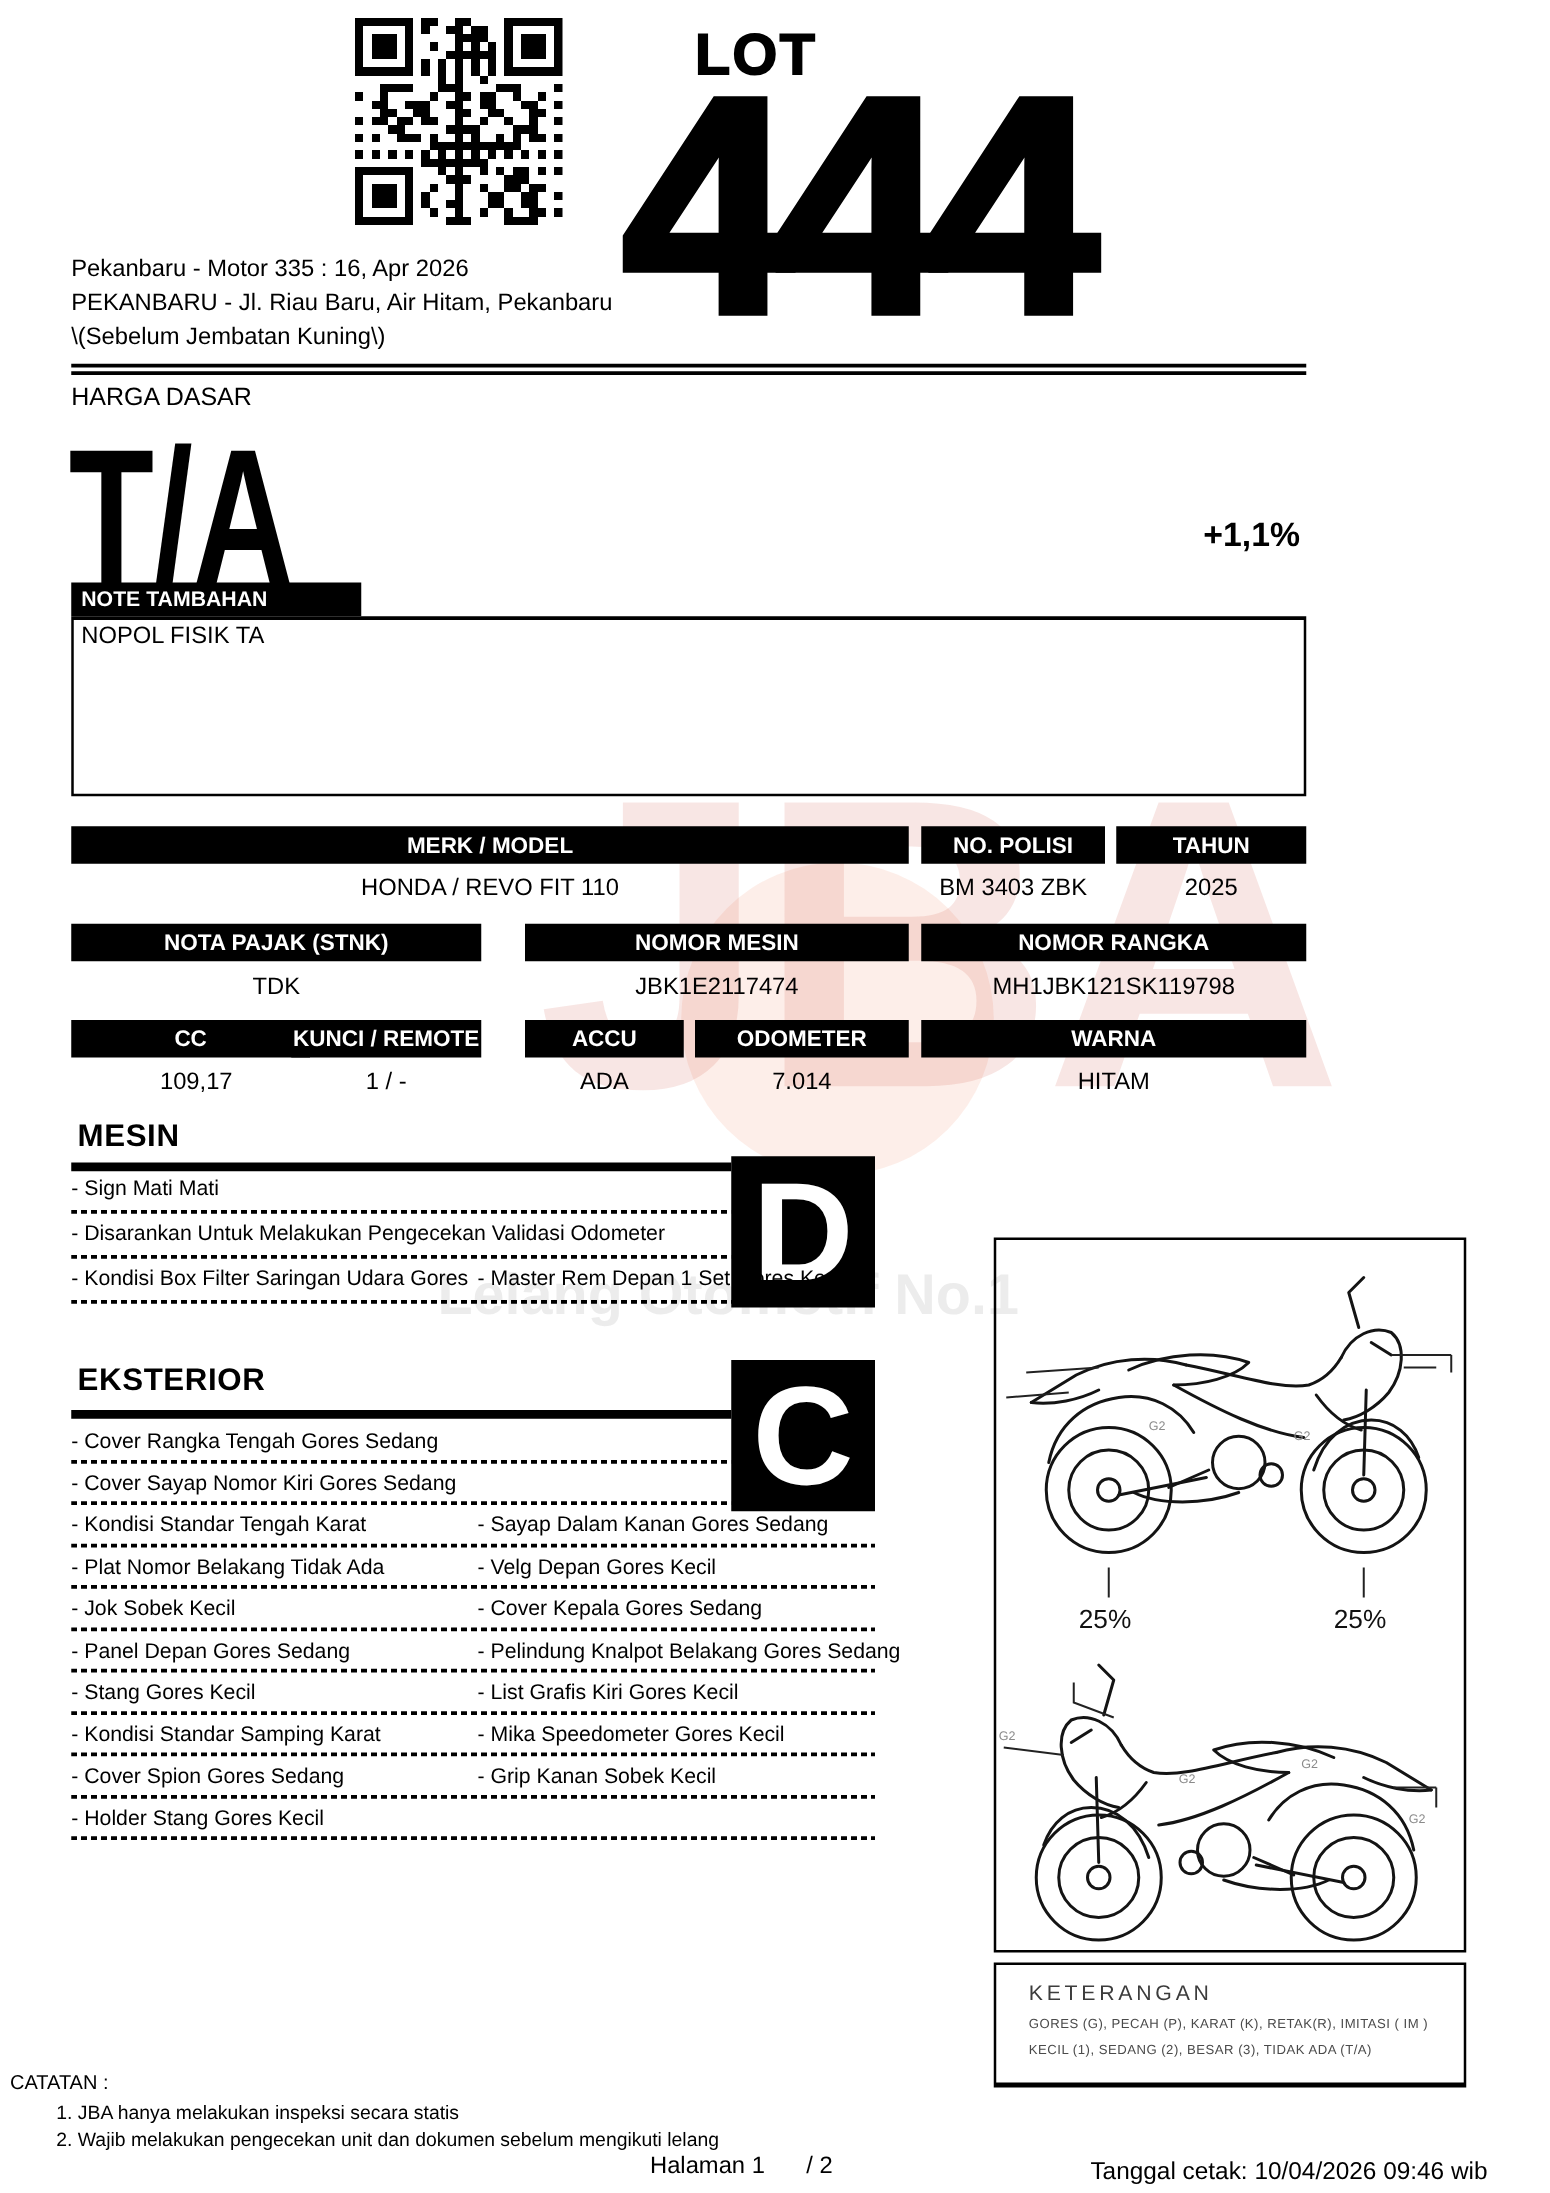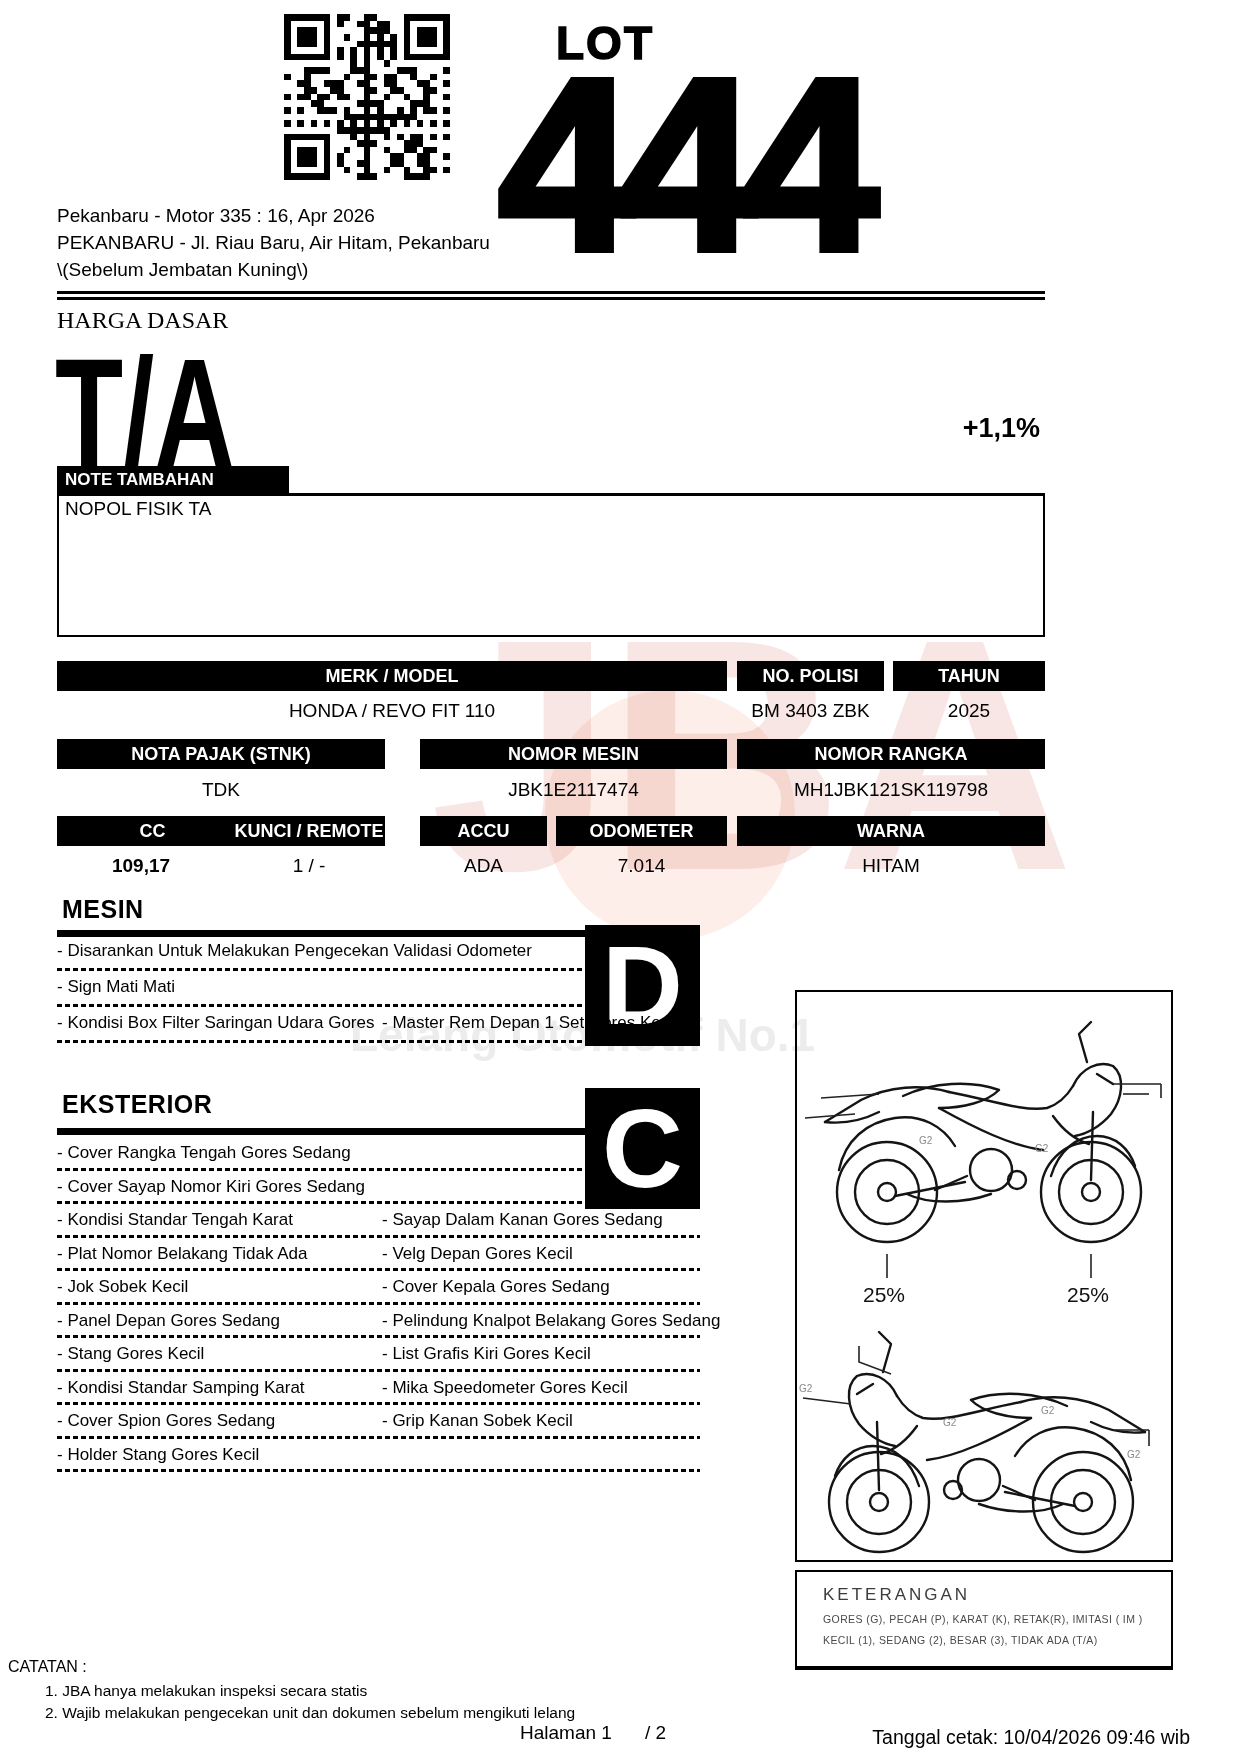--- a/index.html
+++ b/index.html
@@ -332,21 +332,21 @@
 
 <div class="abs" style="left:556px;top:16px;font-size:46px;font-weight:bold;-webkit-text-stroke:1.5px #000;letter-spacing:2px;">LOT</div>
 <div class="abs" style="left:498px;top:42px;font-size:245px;font-weight:bold;letter-spacing:-14px;line-height:1;-webkit-text-stroke:7px #000;">444</div>
 
 <div class="abs" style="left:57px;top:205px;font-size:19px;">Pekanbaru - Motor 335 : 16, Apr 2026</div>
 <div class="abs" style="left:57px;top:232px;font-size:19px;">PEKANBARU - Jl. Riau Baru, Air Hitam, Pekanbaru</div>
 <div class="abs" style="left:57px;top:259px;font-size:19px;">\(Sebelum Jembatan Kuning\)</div>
 
 <div class="abs" style="left:57px;top:291px;width:988px;height:9px;border-top:3px solid #000;border-bottom:3px solid #000;box-sizing:border-box;"></div>
 
-<div class="abs" style="left:57px;top:307px;font-size:24px;font-family:Liberation Serif, serif;">HARGA DASAR</div>
+<div class="abs" style="left:57px;top:307px;font-size:20px;">HARGA DASAR</div>
 <div class="abs" style="left:55px;top:336px;font-size:155px;font-weight:bold;line-height:1;transform:scaleX(0.72);transform-origin:left top;">T/A</div>
 <div class="abs" style="right:200px;top:413px;font-size:27px;font-weight:bold;">+1,1%</div>
 
 <div class="abs bar" style="left:57px;top:466px;width:232px;height:27px;font-size:17px;justify-content:flex-start;padding-left:8px;box-sizing:border-box;">NOTE TAMBAHAN</div>
 <div class="abs" style="left:57px;top:493px;width:988px;height:144px;border:2px solid #000;border-top:3px solid #000;box-sizing:border-box;">
   <div style="font-size:19px;padding:2px 6px;">NOPOL FISIK TA</div>
 </div>
 
 <div class="abs bar" style="left:57px;top:661px;width:670px;height:30px;font-size:18px;">MERK / MODEL</div>
 <div class="abs bar" style="left:737px;top:661px;width:147px;height:30px;font-size:18px;">NO. POLISI</div>
@@ -360,37 +360,37 @@
 <div class="abs bar" style="left:737px;top:739px;width:308px;height:30px;font-size:18px;">NOMOR RANGKA</div>
 <div class="val" style="left:57px;top:779px;width:328px;">TDK</div>
 <div class="val" style="left:420px;top:779px;width:307px;">JBK1E2117474</div>
 <div class="val" style="left:737px;top:779px;width:308px;">MH1JBK121SK119798</div>
 
 <div class="abs bar" style="left:57px;top:816px;width:191px;height:30px;font-size:18px;">CC</div>
 <div class="abs bar" style="left:233px;top:816px;width:152px;height:30px;font-size:18px;">KUNCI / REMOTE</div>
 <div class="abs bar" style="left:420px;top:816px;width:127px;height:30px;font-size:18px;">ACCU</div>
 <div class="abs bar" style="left:556px;top:816px;width:171px;height:30px;font-size:18px;">ODOMETER</div>
 <div class="abs bar" style="left:737px;top:816px;width:308px;height:30px;font-size:18px;">WARNA</div>
-<div class="val" style="left:57px;top:855px;width:168px;font-weight:bold;">109,17</div>
+<div class="val" style="left:73px;top:855px;width:168px;">109,17</div>
 <div class="val" style="left:233px;top:855px;width:152px;">1 / -</div>
 <div class="val" style="left:420px;top:855px;width:127px;">ADA</div>
 <div class="val" style="left:556px;top:855px;width:171px;">7.014</div>
 <div class="val" style="left:737px;top:855px;width:308px;">HITAM</div>
 
 <div class="abs section-title" style="left:62px;top:895px;">MESIN</div>
 <div class="abs rule-thick" style="left:57px;top:930px;width:528px;"></div>
 <div class="abs grade-box" style="left:585px;top:925px;width:115px;height:121px;">D</div>
 
 <div class="abs" style="left:57px;top:938px;width:710px;">
   <div class="item-row short" style="height:36px;">
+    <span class="cell-l">- Sign Mati Mati</span>
+    <div class="dots"></div>
+  </div>
+  <div class="item-row short" style="height:36px;">
     <span class="cell-l">- Disarankan Untuk Melakukan Pengecekan Validasi Odometer</span>
-    <div class="dots"></div>
-  </div>
-  <div class="item-row short" style="height:36px;">
-    <span class="cell-l">- Sign Mati Mati</span>
     <div class="dots"></div>
   </div>
   <div class="item-row" style="height:36px;">
     <span class="cell-l">- Kondisi Box Filter Saringan Udara Gores</span>
     <span class="cell-r">- Master Rem Depan 1 Set Gores Kecil</span>
     <div class="dots"></div>
   </div>
 </div>
 
 <div class="abs section-title" style="left:62px;top:1090px;">EKSTERIOR</div>

